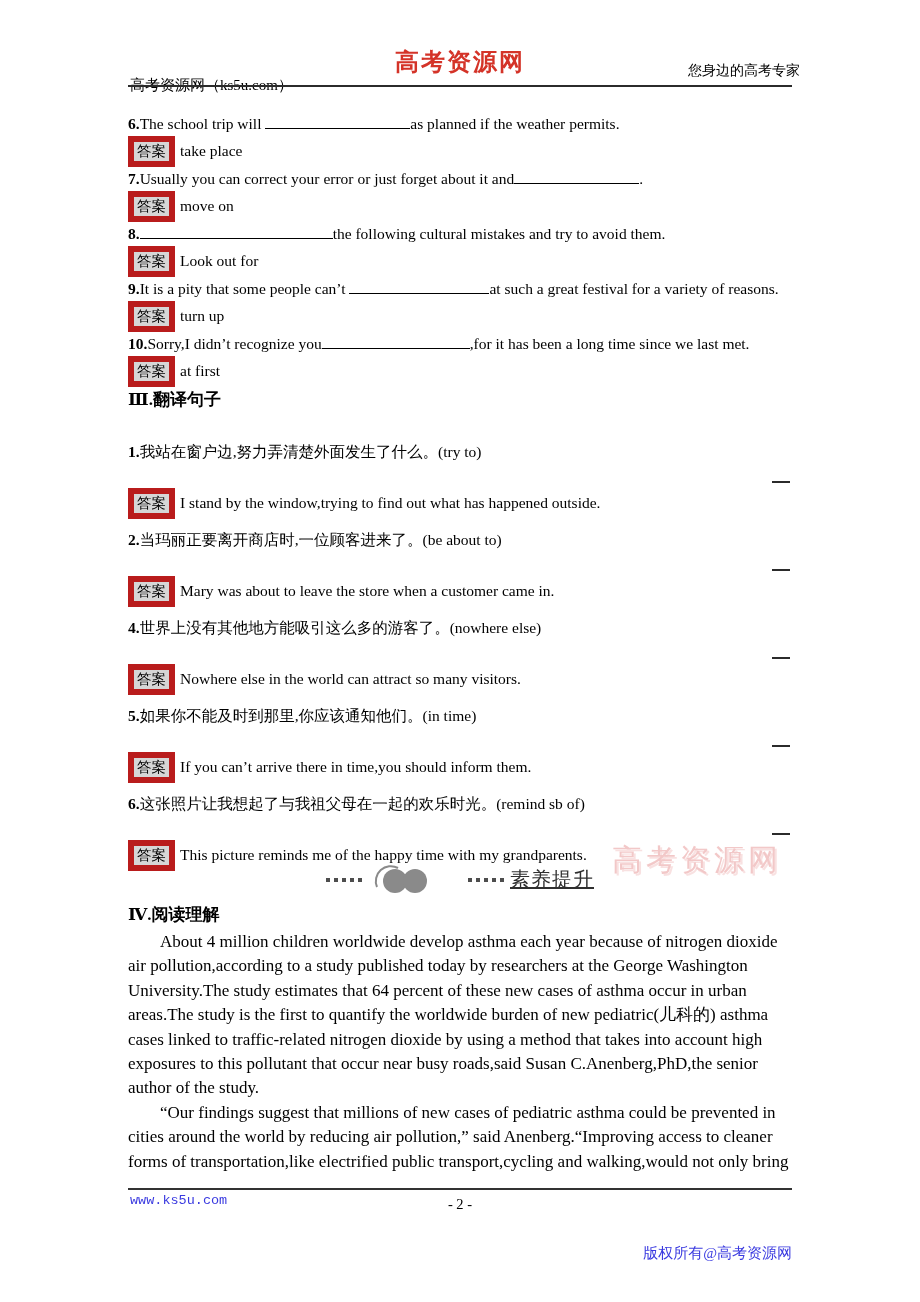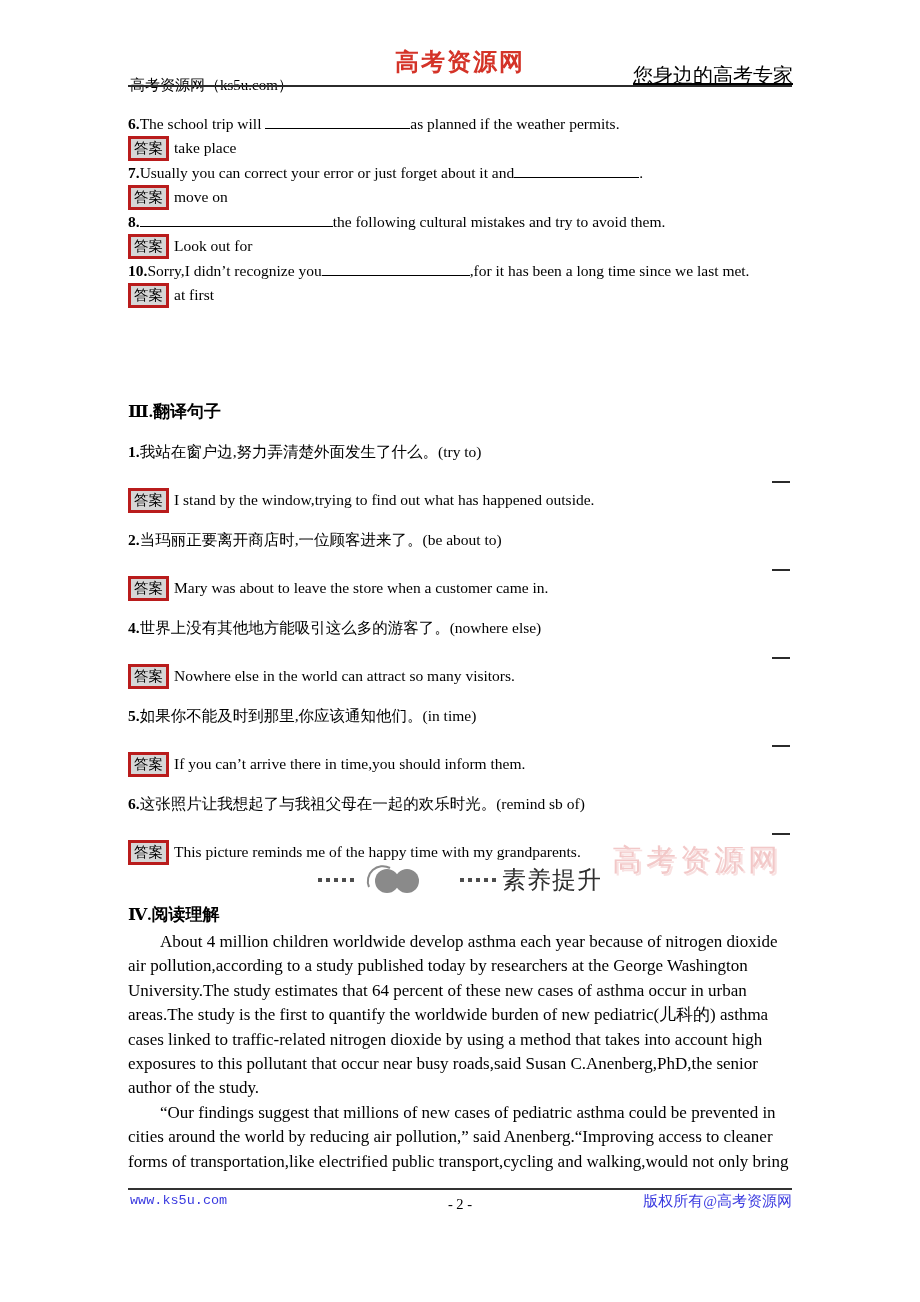--- a/index.html
+++ b/index.html
@@ -10,64 +10,64 @@
     font-family: "Liberation Serif", "DejaVu Serif", serif;
     color: #000;
     overflow: hidden;
   }
   .abs { position: absolute; }
 
   
   .hdr-left  { left:130px; top:60px;  font-size:15px;margin-top:16px; }
   .hdr-logo  { left:128px; top:46px;  width:664px; text-align:center;
                font-size:24px; font-weight:700; letter-spacing:2px; color:#d43328; }
-  .hdr-right { right:127px; top:62px; font-size:20px;text-decoration:underline; }
+  .hdr-right { right:120px; top:62px; font-size:14px; }
   .hdr-rule  { left:128px; top:85px;  width:664px; height:2px; background:#2b2b2b; }
 
   
   .content-block { left:128px; width:664px; font-size:15.5px; line-height:24px; }
   .qnum { font-weight:700; }
   .blank { display:inline-block; border-bottom:1px solid #000; height:14px; }
   .ans-box {
-    display:inline-block; background:#d6d6d6; border:3px solid #b91c1c;
+    display:inline-block; background:#d6d6d6; border:6px solid #b91c1c;
     padding:0 3px; margin-right:5px; font-size:14.5px; line-height:19px;
   }
   .sec-title { font-size:17px; font-weight:700; line-height:24px; }
 
   
   .t-item { height:72px;margin-top:16px; }
   .t-q, .a-line, .t-blank { height:24px; line-height:24px; white-space:nowrap; }
   .t-blank { position:relative; }
   .wrap-dash { position:absolute; right:2px; bottom:5px; width:18px;
                border-bottom:2px solid #2b2b2b; }
 
   
   .divider { left:128px; top:856px; width:664px; height:47px;
              display:flex; align-items:center; justify-content:center; }
   .dots { display:flex; align-items:center; }
   .dots i { display:inline-block; width:4px; height:4px; background:#4d4d4d;
             margin-right:4px; }
   .div-gap { width:36px; }
-  .div-label { font-size:24px; color:#2f2f2f; letter-spacing:1px; margin-left:2px; }
+  .div-label { font-size:20px; color:#2f2f2f; letter-spacing:1px; margin-left:2px;text-decoration:underline; }
   .div-circles { margin:0 2px 0 6px; }
 
   
   .reading p { text-indent:32px; line-height:24.4px; font-size:17px; }
 
   
   .watermark { left:612px; top:840px; font-size:30px; letter-spacing:4px;
                color:#eba4a4; opacity:.6; text-shadow:2px 2px 0 rgba(240,185,185,.7);
                pointer-events:none; z-index:0; }
 
   
   .ftr-rule  { left:128px; top:1188px; width:664px; height:1.5px; background:#333; }
   .ftr-left  { left:130px; top:1193px; font-family:"Liberation Mono","DejaVu Sans Mono",monospace;
                font-size:13.5px; color:#3a3ae0; text-decoration:none; }
   .ftr-page  { left:128px; top:1196px; width:664px; text-align:center; font-size:14.5px; }
-  .ftr-right { right:128px; top:1192px; font-size:15px; color:#3a3ae0; text-decoration:none; }
+  .ftr-right { right:128px; top:1244px; font-size:15px; color:#3a3ae0; text-decoration:none; }
 </style>
 </head>
 <body>
 
 <div class="abs hdr-left">高考资源网（ks5u.com）</div>
 <div class="abs hdr-logo">高考资源网</div>
 <div class="abs hdr-right">您身边的高考专家</div>
 <div class="abs hdr-rule"></div>
 
 <section class="abs content-block" style="top:112px;">
@@ -86,31 +86,37 @@
     <span class="ans-box">答案</span><span>move on</span>
   </div>
 
   <div>
     <span class="qnum">8.</span><span></span><span class="blank" style="width:193px;"></span><span>the following cultural mistakes and try to avoid them.</span>
   </div>
   <div>
     <span class="ans-box">答案</span><span>Look out for</span>
   </div>
 
+  <div>
+    <span class="qnum">9.</span><span>It is a pity that some people can’t </span><span class="blank" style="width:140px;"></span><span>at such a great festival for a variety of reasons.</span>
+  </div>
+  <div>
+    <span class="ans-box">答案</span><span>turn up</span>
+  </div>
 
   <div>
     <span class="qnum">10.</span><span>Sorry,I didn’t recognize you</span><span class="blank" style="width:148px;"></span><span>,for it has been a long time since we last met.</span>
   </div>
   <div>
     <span class="ans-box">答案</span><span>at first</span>
   </div>
 
 </section>
 
-<div class="abs content-block sec-title" style="top:400px;">Ⅲ.翻译句子</div>
+<div class="abs content-block sec-title" style="top:388px;">Ⅲ.翻译句子</div>
 
 <section class="abs content-block" style="top:424px;">
 
   <div class="t-item">
     <div class="t-q"><span class="qnum">1.</span><span>我站在窗户边,努力弄清楚外面发生了什么。(try to)</span></div>
     <div class="t-blank">
         <span class="wrap-dash"></span>
       </div>
     <div class="a-line"><span class="ans-box">答案</span><span>I stand by the window,trying to find out what has happened outside.</span></div>
   </div>

